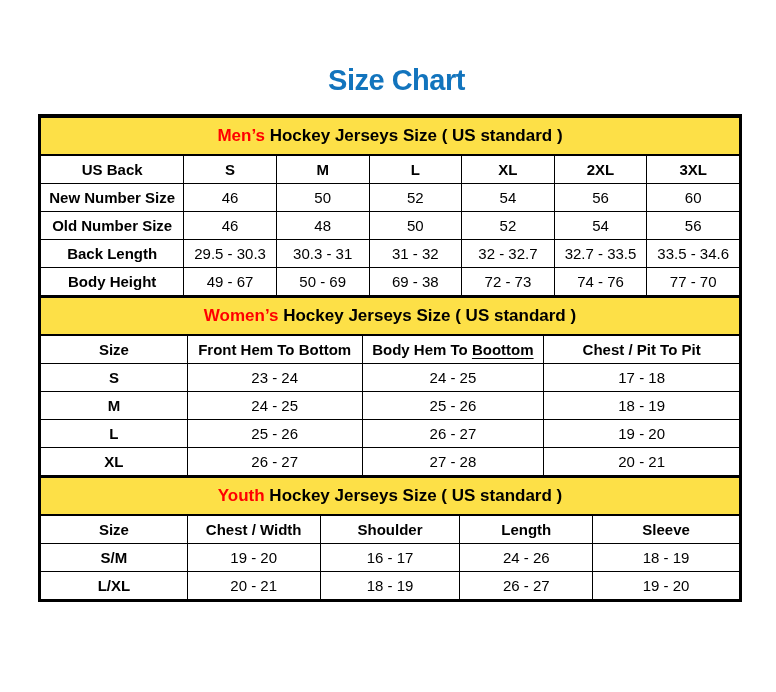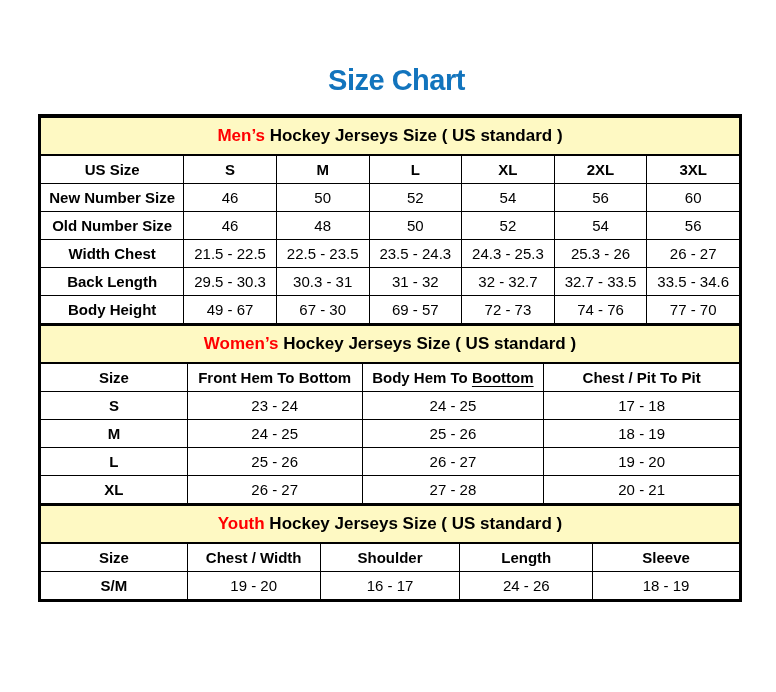--- a/index.html
+++ b/index.html
@@ -34,21 +34,21 @@
   }
   .size-table th, .size-table td {
     border: 1px solid #000000;
     text-align: center;
     vertical-align: middle;
     padding: 0;
     overflow: hidden;
     white-space: nowrap;
   }
   tr.section-row th {
-    background: #fef9c3;
+    background: #fde047;
     height: 36px;
     font-size: 17px;
     font-weight: 700;
     border-top: 2px solid #000000;
     border-bottom: 2px solid #000000;
   }
   tr.head-row th {
     height: 27px;
     font-size: 15px;
     font-weight: 700;
@@ -89,21 +89,21 @@
           <col style="width:13.25%">
           <col style="width:13.25%">
           <col style="width:13.25%">
           <col style="width:13.25%">
       </colgroup>
       <thead>
         <tr class="section-row">
           <th colspan="7"><span class="accent">Men’s</span><span> Hockey Jerseys Size ( US standard )</span></th>
         </tr>
         <tr class="head-row">
-          <th>US Size</th>
+          <th>US Back</th>
           <th>S</th>
           <th>M</th>
           <th>L</th>
           <th>XL</th>
           <th>2XL</th>
           <th>3XL</th>
         </tr>
       </thead>
       <tbody>
         <tr>
@@ -118,42 +118,33 @@
         <tr>
           <td class="row-label">Old Number Size</td>
           <td>46</td>
           <td>48</td>
           <td>50</td>
           <td>52</td>
           <td>54</td>
           <td>56</td>
         </tr>
         <tr>
-          <td class="row-label">Width Chest</td>
-          <td>21.5 - 22.5</td>
-          <td>22.5 - 23.5</td>
-          <td>23.5 - 24.3</td>
-          <td>24.3 - 25.3</td>
-          <td>25.3 - 26</td>
-          <td>26 - 27</td>
-        </tr>
-        <tr>
           <td class="row-label">Back Length</td>
           <td>29.5 - 30.3</td>
           <td>30.3 - 31</td>
           <td>31 - 32</td>
           <td>32 - 32.7</td>
           <td>32.7 - 33.5</td>
           <td>33.5 - 34.6</td>
         </tr>
         <tr>
           <td class="row-label">Body Height</td>
           <td>49 - 67</td>
-          <td>67 - 30</td>
-          <td>69 - 57</td>
+          <td>50 - 69</td>
+          <td>69 - 38</td>
           <td>72 - 73</td>
           <td>74 - 76</td>
           <td>77 - 70</td>
         </tr>
       </tbody>
     </table>
 
     <table class="size-table">
       <colgroup>
         <col style="width:21%">
@@ -221,17 +212,24 @@
         </tr>
       </thead>
       <tbody>
         <tr>
           <td class="row-label-bold">S/M</td>
           <td>19 - 20</td>
           <td>16 - 17</td>
           <td>24 - 26</td>
           <td>18 - 19</td>
         </tr>
+        <tr>
+          <td class="row-label-bold">L/XL</td>
+          <td>20 - 21</td>
+          <td>18 - 19</td>
+          <td>26 - 27</td>
+          <td>19 - 20</td>
+        </tr>
       </tbody>
     </table>
 
   </div>
 </div>
 
 </body></html>

